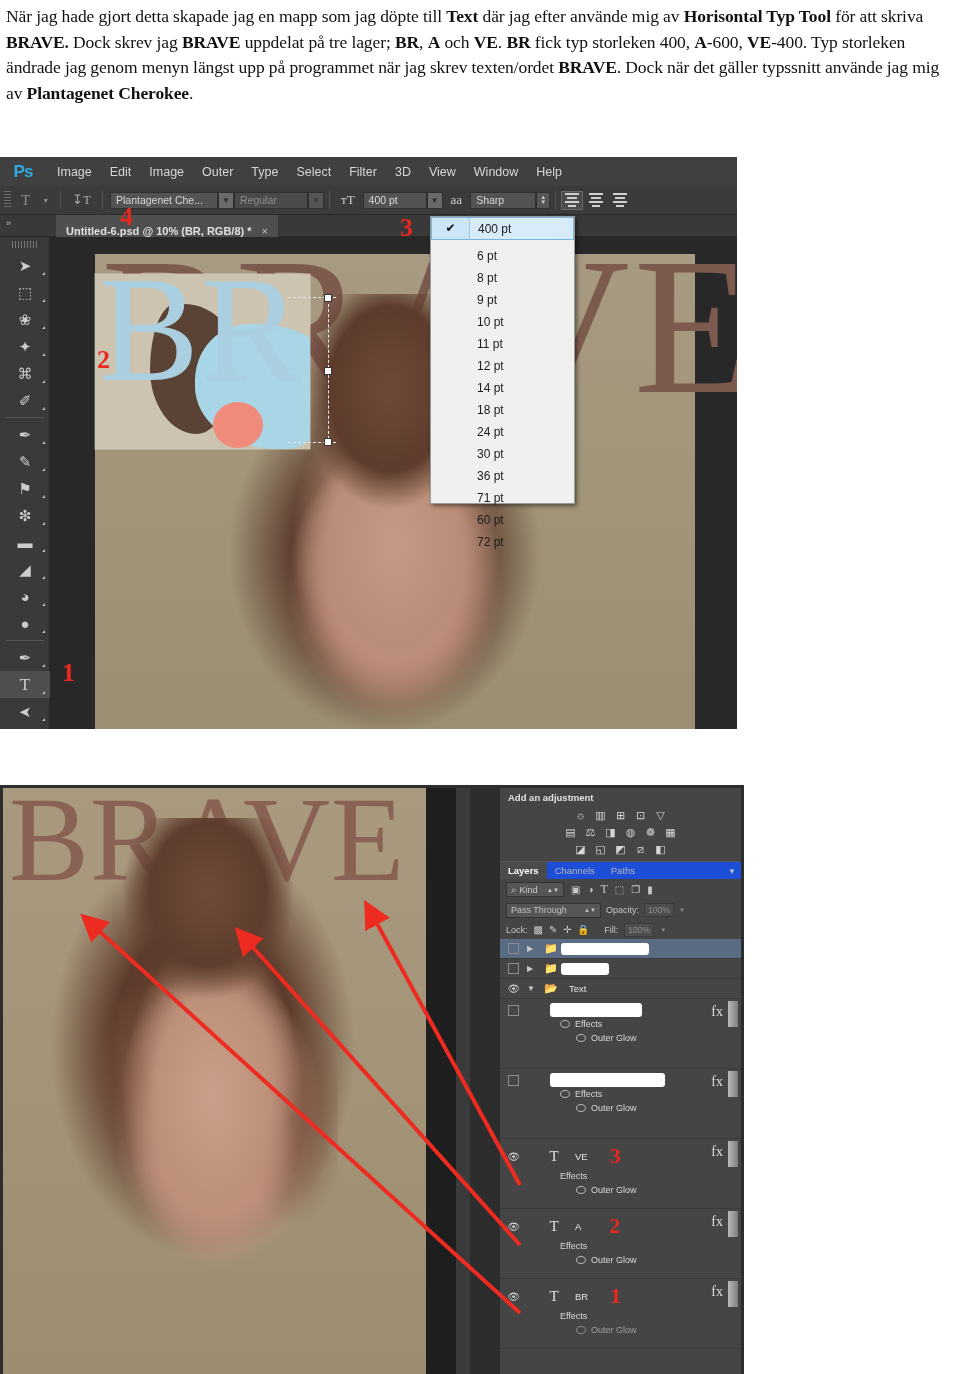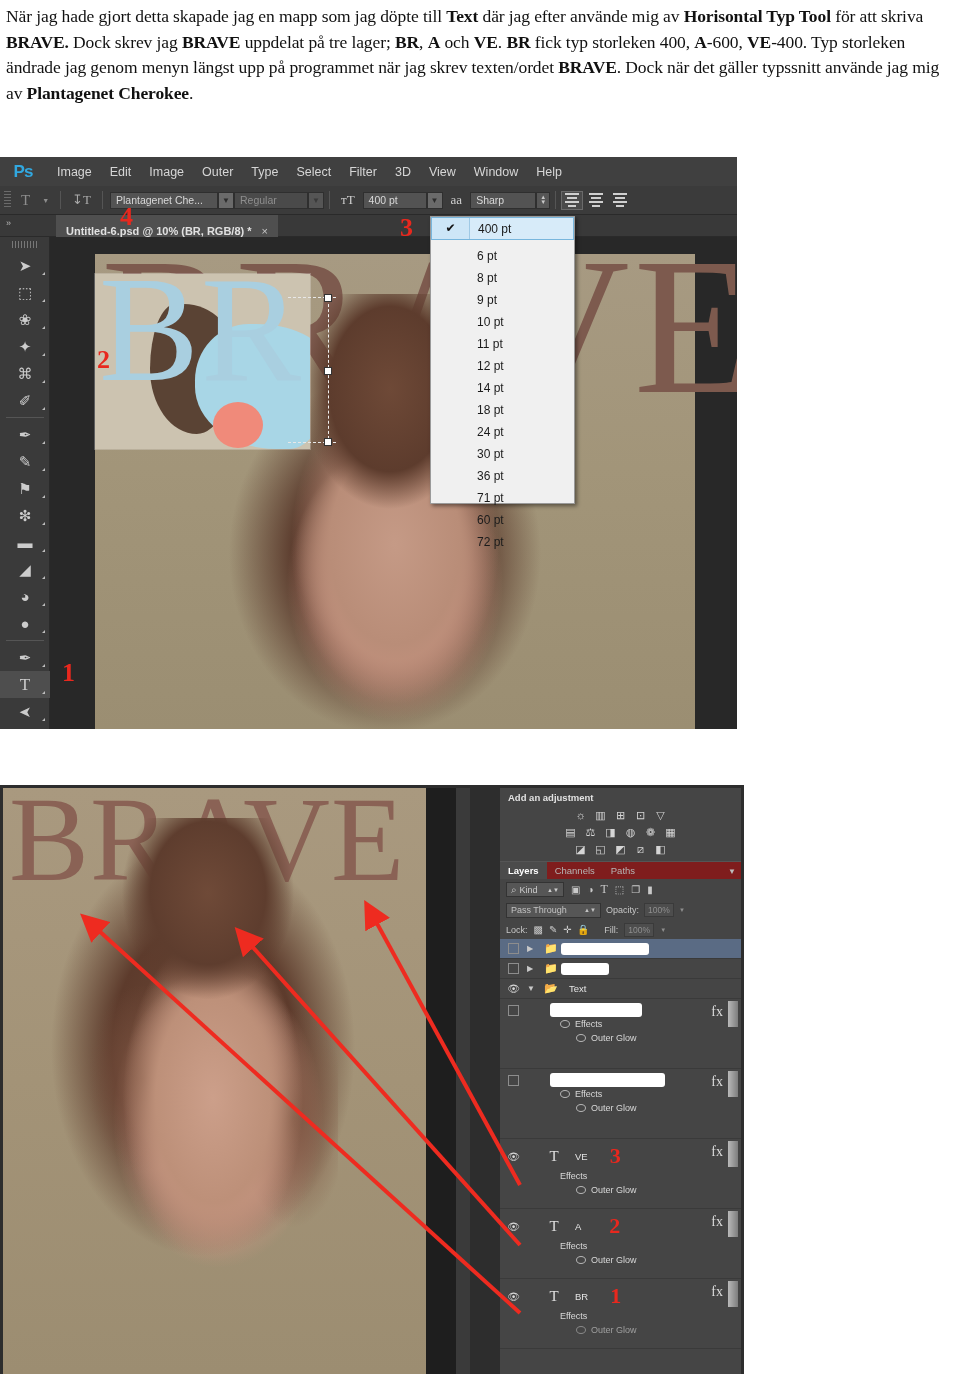--- a/index.html
+++ b/index.html
@@ -217,21 +217,21 @@
   .s2-gutter {
     position:absolute; left:426px; top:3px; width:70px; height:586px;
     background:linear-gradient(to right,#1e1e1e 0 30px,#3a3a3a 30px 44px,#2d2d2d 44px 70px);
   }
   
   .s2-panels { position:absolute; left:500px; top:3px; width:241px; height:586px; background:#454545; }
   .adj-title { color:#e2e2e2; font-size:9.5px; font-weight:bold; padding:4px 0 2px 8px; }
   .adj-grid { display:flex; justify-content:center; gap:6px; margin:3px 0; }
   .adj-ic { width:14px; height:14px; color:#d5d5d5; font-size:11px; display:flex; align-items:center; justify-content:center; }
   .panel-tabs {
-    display:flex; align-items:flex-end; height:18px; background:#7f1d1d;
+    display:flex; align-items:flex-end; height:18px; background:#1d4ed8;
     border-top:1px solid #555; margin-top:5px; position:relative;
   }
   .ptab { font-size:9.5px; color:#b5b5b5; padding:3px 8px; }
   .ptab.active { background:#4b4b4b; color:#ffffff; font-weight:bold; }
   .ptab-caret { position:absolute; right:5px; bottom:3px; color:#bdbdbd; font-size:8px; }
   .filter-row { display:flex; align-items:center; gap:7px; height:21px; background:#454545; padding:0 6px; }
   .kind-box {
     display:flex; align-items:center; gap:3px; background:#565656; border:1px solid #333;
     height:15px; padding:0 4px; color:#ccc; font-size:9px; min-width:58px;
   }

